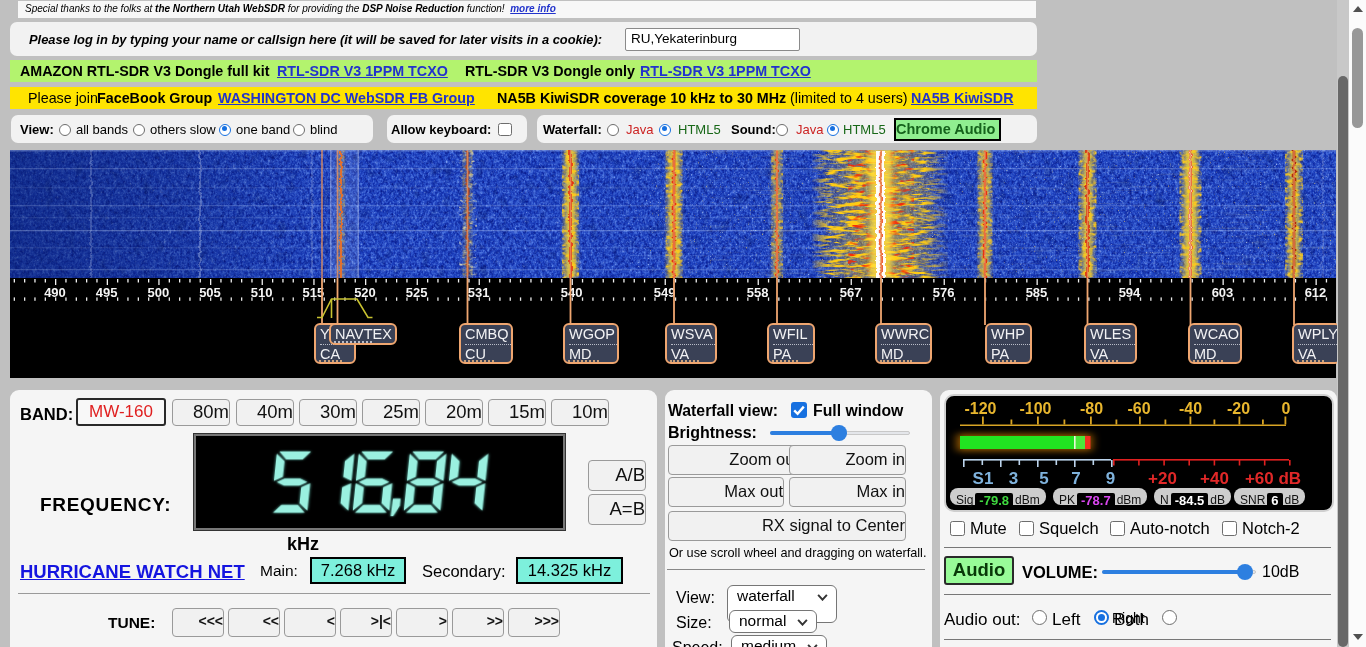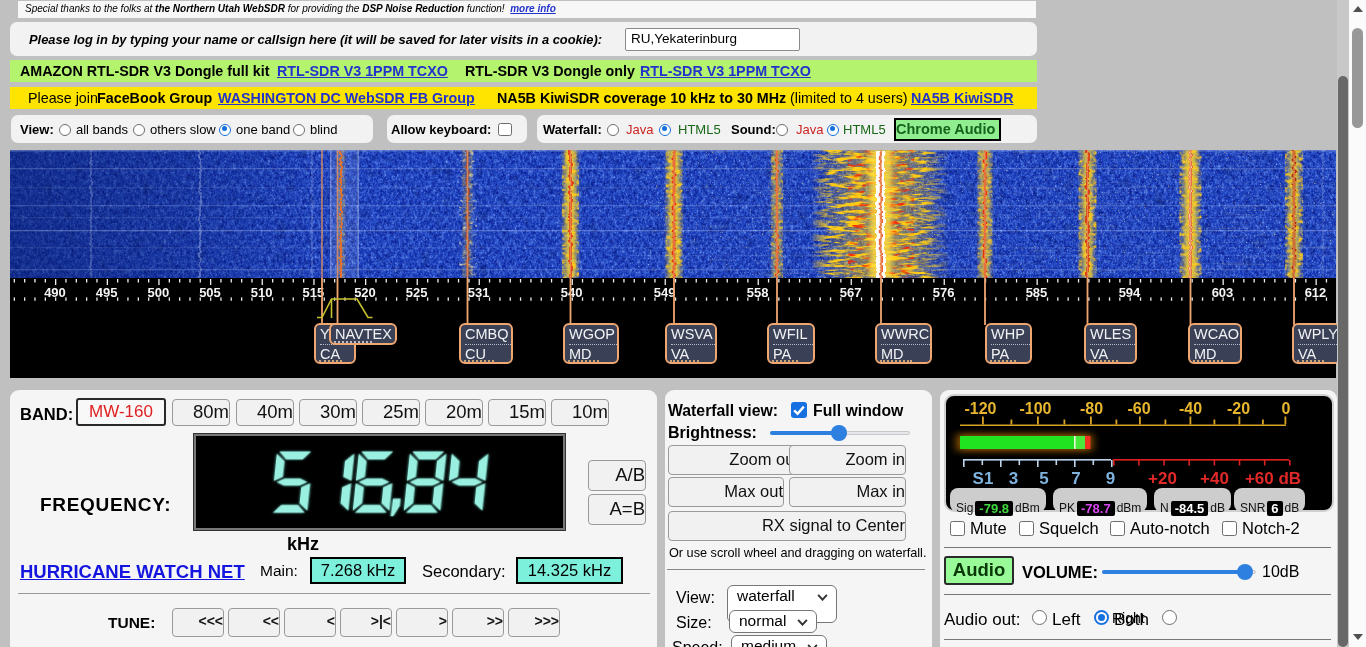--- a/index.html
+++ b/index.html
@@ -16,21 +16,21 @@
 .rd15on::after{content:"";position:absolute;left:2px;top:2px;width:7px;height:7px;background:#1670e0;border-radius:50%}
 .cb{position:absolute;border:1.6px solid #6d6d6d;border-radius:2.5px;background:#fff}
 .cbon{position:absolute;background:#1670e0;border-radius:3px}
 .slab{position:absolute;background:#3a4156;border:2px solid #efa670;border-radius:6px;color:#f2f2f4;font-size:14.5px;line-height:18.5px;padding:0 0 0 4px;overflow:hidden}
 .sl1{border-bottom:1px dotted #b9bcc8;width:100%}
 .sdot{position:absolute;left:3px;bottom:0px;width:60%;border-bottom:2px dotted #caa27c}
 .sltrack{position:absolute;height:4px;background:#e4e6ea;border:0.5px solid #c8c8c8;border-radius:2px}
 .slfill{position:absolute;height:4px;background:#2d7fe0;border-radius:2px}
 .slthumb{position:absolute;border-radius:50%;background:#2d7fe0}
 .pwin{display:inline-block;background:#000;font-size:13px;font-weight:bold;padding:0 4px;height:15px;line-height:15px;vertical-align:top;margin:1px 2px 0 2px;border-radius:2px}
-.rog{position:absolute;top:92px;background:#cdcdcd;border-radius:8px;height:17px;line-height:17px;font-size:12px;color:#111;padding:12px 6px;white-space:nowrap}
+.rog{position:absolute;top:92px;background:#cdcdcd;border-radius:8px;height:17px;line-height:17px;font-size:12px;color:#111;padding:4px 6px;white-space:nowrap}
 .sel{position:absolute;border:1.6px solid #767676;border-radius:6px;background:#fff;white-space:nowrap}
 a{color:#2233cc}
 </style></head><body>
 
 <div class="abs" style="left:18px;top:1px;width:1018px;height:17px;background:#f7f7f7"></div>
 <div class="abs" style="left:25px;top:3px;font-size:10.0px;font-style:italic">Special thanks to the folks at <b>the Northern Utah WebSDR</b> for providing the <b>DSP Noise Reduction</b> function! &nbsp;<a href="#" style="font-weight:bold">more info</a></div>
 
 <div class="bar" style="left:10px;top:22px;width:1027px;height:34px"></div>
 <div class="abs" style="left:29px;top:32px;font-size:12.9px;font-weight:bold;font-style:italic">Please log in by typing your name or callsign here (it will be saved for later visits in a cookie):</div>
 <div class="abs" style="left:625px;top:28px;width:175px;height:23px;background:#fff;border:1.5px solid #8a8a8a;border-radius:2px;font-size:13.5px;line-height:20px;padding-left:5px">RU,Yekaterinburg</div>

